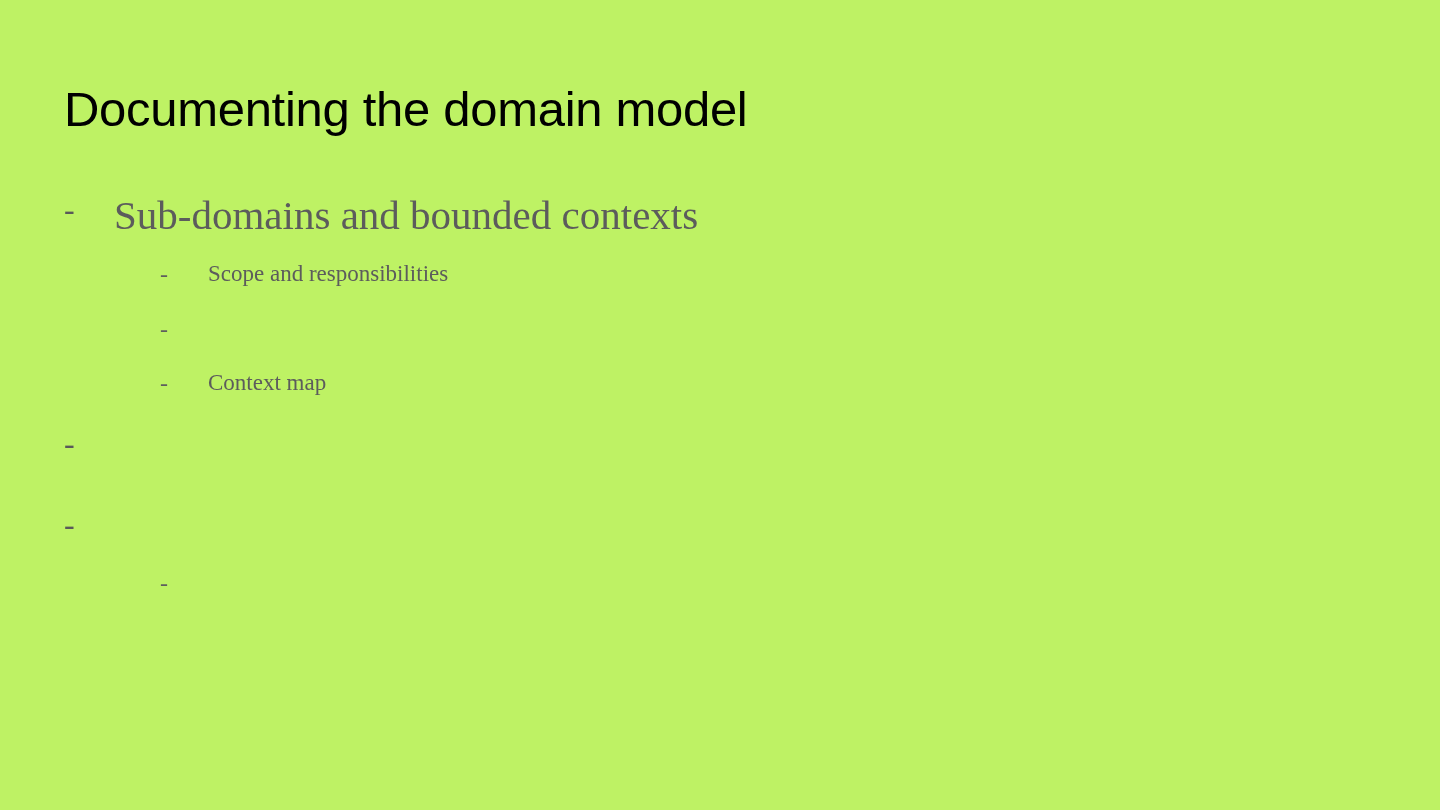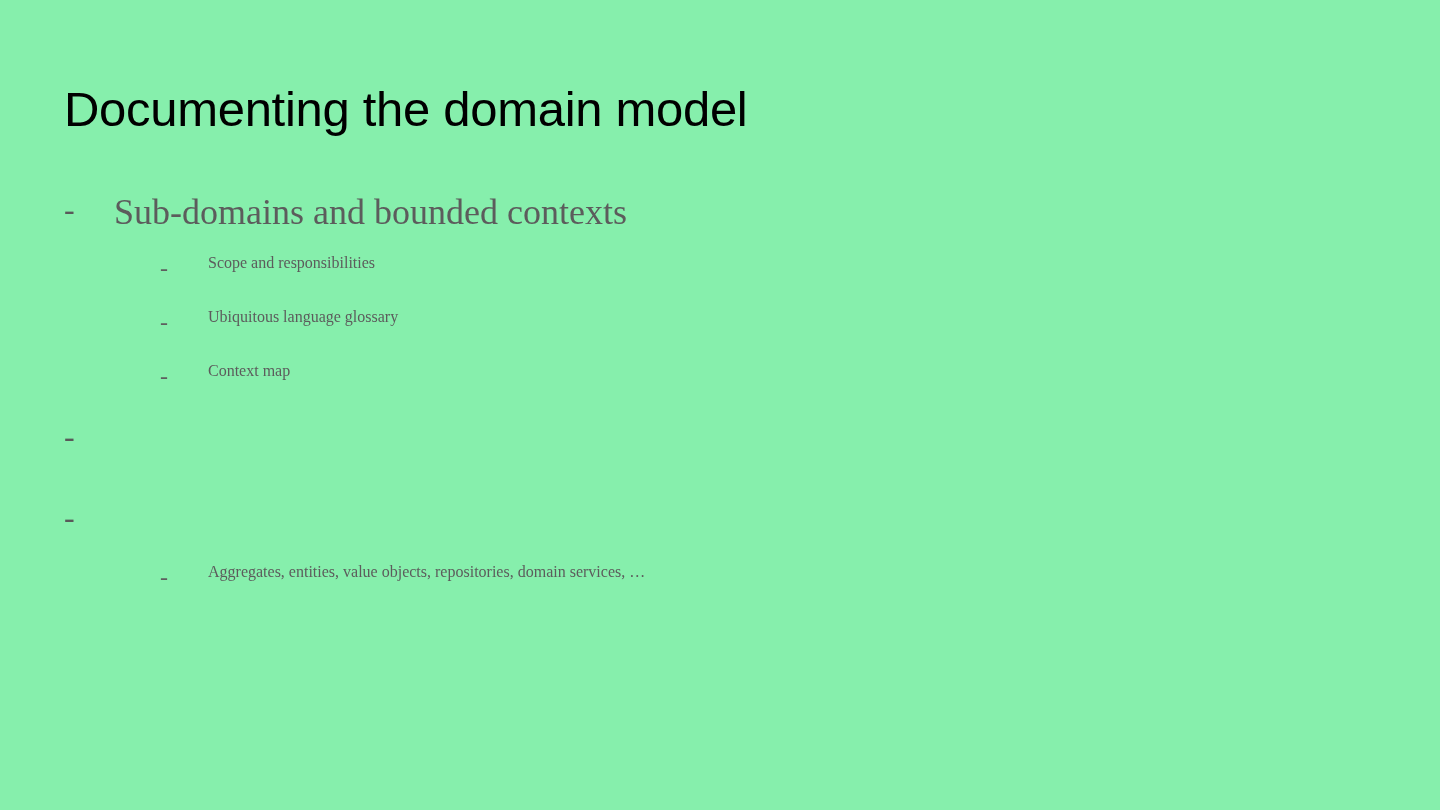--- a/index.html
+++ b/index.html
@@ -11,21 +11,21 @@
     height: 810px;
     background: #ffffff;
     font-family: "Liberation Serif", serif;
     overflow: hidden;
   }
 
   .slide {
     position: relative;
     width: 1440px;
     height: 810px;
-    background: #86efac;
+    background: #bef264;
     box-sizing: border-box;
   }
 
   .slide-title {
     position: absolute;
     left: 64px;
     top: 83px;
     font-family: "Liberation Sans", sans-serif;
     font-size: 49px;
     font-weight: 400;
@@ -56,21 +56,21 @@
 
   .bullet-l1 .dash {
     width: 50px;
     flex: 0 0 50px;
     font-size: 32px;
     line-height: 1.35;
     color: #595959;
   }
 
   .bullet-l1 .txt {
-    font-size: 36px;
+    font-size: 41px;
     line-height: 1.35;
     color: #5c5c5c;
     white-space: nowrap;
   }
 
   .sub-list {
     margin-top: 14px;
     margin-bottom: 14px;
   }
 
@@ -83,21 +83,21 @@
 
   .bullet-l2 .dash {
     width: 48px;
     flex: 0 0 48px;
     font-size: 24px;
     line-height: 1.3;
     color: #5e5e5e;
   }
 
   .bullet-l2 .txt {
-    font-size: 16px;
+    font-size: 23px;
     line-height: 1.3;
     color: #5c5c5c;
     white-space: nowrap;
   }
 
   .gap-after-sub {
     height: 6px;
   }
 
   .spacer-mid {
@@ -118,21 +118,20 @@
       <span class="txt">Sub-domains and bounded contexts</span>
     </div>
 
     <div class="sub-list">
       <div class="bullet bullet-l2">
         <span class="dash">-</span>
         <span class="txt">Scope and responsibilities</span>
       </div>
       <div class="bullet bullet-l2">
         <span class="dash">-</span>
-        <span class="txt">Ubiquitous language glossary</span>
       </div>
       <div class="bullet bullet-l2">
         <span class="dash">-</span>
         <span class="txt">Context map</span>
       </div>
     </div>
 
     <div class="bullet bullet-l1">
       <span class="dash">-</span>
     </div>
@@ -140,18 +139,17 @@
     <div class="spacer-mid"></div>
 
     <div class="bullet bullet-l1">
       <span class="dash">-</span>
     </div>
 
     <div class="sub-list">
       <div class="gap-after-sub"></div>
       <div class="bullet bullet-l2">
         <span class="dash">-</span>
-        <span class="txt">Aggregates, entities, value objects, repositories, domain services, …</span>
       </div>
     </div>
 
   </div>
 </div>
 
 </body></html>

